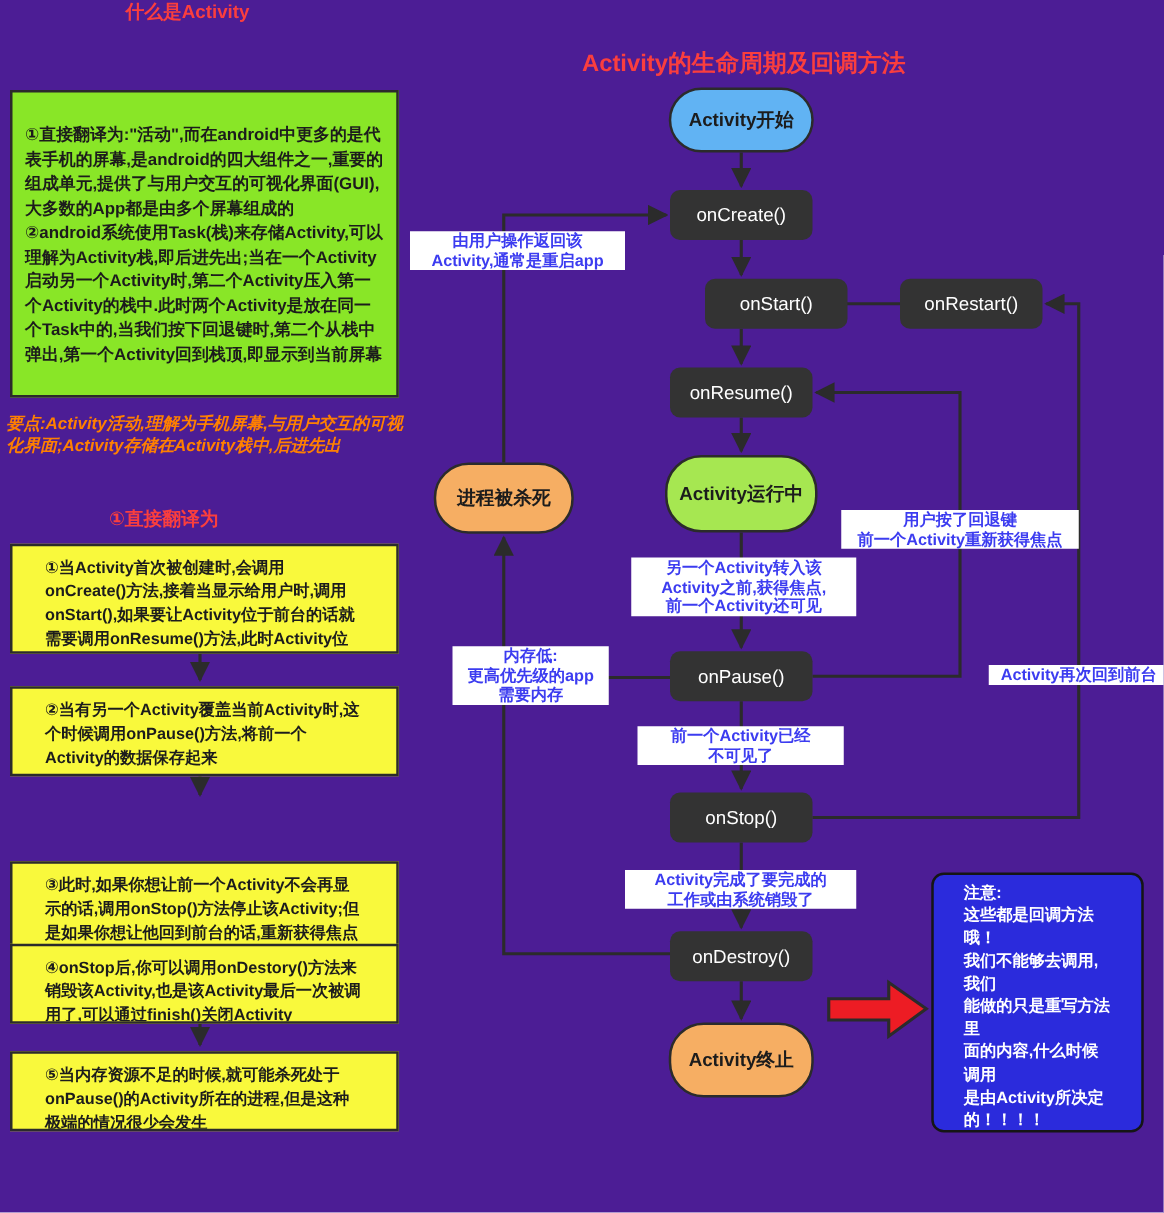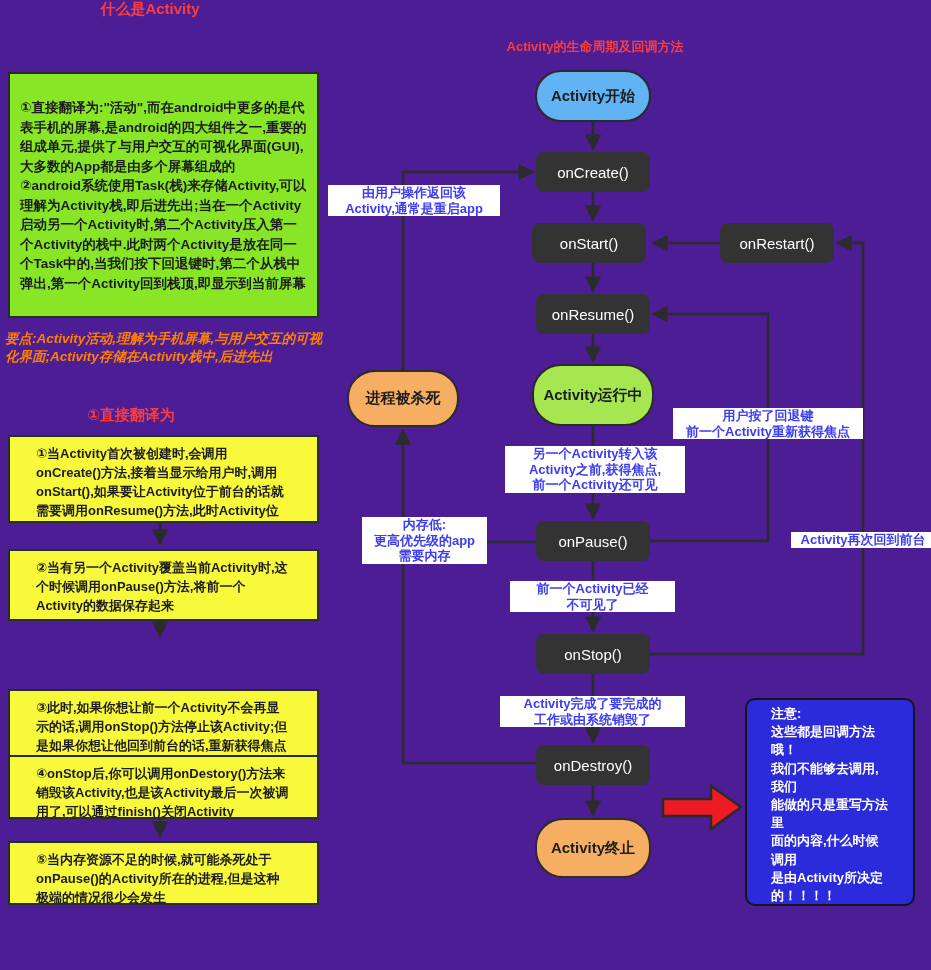--- a/index.html
+++ b/index.html
@@ -98,26 +98,26 @@
   <div class="abs keypoint" style="left:5px;top:330px;width:326px;">要点:Activity活动,理解为手机屏幕,与用户交互的可视化界面;Activity存储在Activity栈中,后进先出</div>
 
   <div class="abs red-title" style="left:0;top:406px;width:262px;">①直接翻译为</div>
 
   <div class="abs info-box yellow-box" style="left:8px;top:435px;width:311px;height:88px;">①当Activity首次被创建时,会调用onCreate()方法,接着当显示给用户时,调用onStart(),如果要让Activity位于前台的话就需要调用onResume()方法,此时Activity位于栈顶</div>
   <div class="abs info-box yellow-box" style="left:8px;top:549px;width:311px;height:72px;">②当有另一个Activity覆盖当前Activity时,这个时候调用onPause()方法,将前一个Activity的数据保存起来</div>
   <div class="abs info-box yellow-box" style="left:8px;top:641px;width:311px;height:89px;margin-top:48px;">③此时,如果你想让前一个Activity不会再显示的话,调用onStop()方法停止该Activity;但是如果你想让他回到前台的话,重新获得焦点的话可以调用onResume()方法</div>
   <div class="abs info-box yellow-box" style="left:8px;top:755px;width:311px;height:64px;">④onStop后,你可以调用onDestory()方法来销毁该Activity,也是该Activity最后一次被调用了,可以通过finish()关闭Activity</div>
   <div class="abs info-box yellow-box" style="left:8px;top:841px;width:311px;height:64px;">⑤当内存资源不足的时候,就可能杀死处于onPause()的Activity所在的进程,但是这种极端的情况很少会发生</div>
 
-  <div class="abs red-title" style="left:430px;top:38px;width:330px;font-size:13px;">Activity的生命周期及回调方法</div>
+  <div class="abs red-title" style="left:430px;top:38px;width:330px;font-size:19px;">Activity的生命周期及回调方法</div>
 
   <div class="abs pill pill-blue" style="left:535px;top:70px;width:116px;height:52px;">Activity开始</div>
 
   <div class="abs node-dark" style="left:536px;top:152px;">onCreate()</div>
-  <div class="abs node-dark" style="left:532px;top:223px;">onStart()</div>
+  <div class="abs node-dark" style="left:564px;top:223px;">onStart()</div>
   <div class="abs node-dark" style="left:536px;top:294px;">onResume()</div>
 
   <div class="abs pill pill-green" style="left:532px;top:364px;width:122px;height:62px;">Activity运行中</div>
 
   <div class="abs node-dark" style="left:536px;top:521px;">onPause()</div>
   <div class="abs node-dark" style="left:536px;top:634px;">onStop()</div>
   <div class="abs node-dark" style="left:536px;top:745px;">onDestroy()</div>
   <div class="abs node-dark" style="left:720px;top:223px;">onRestart()</div>
 
   <div class="abs pill pill-orange" style="left:347px;top:370px;width:112px;height:57px;">进程被杀死</div>

